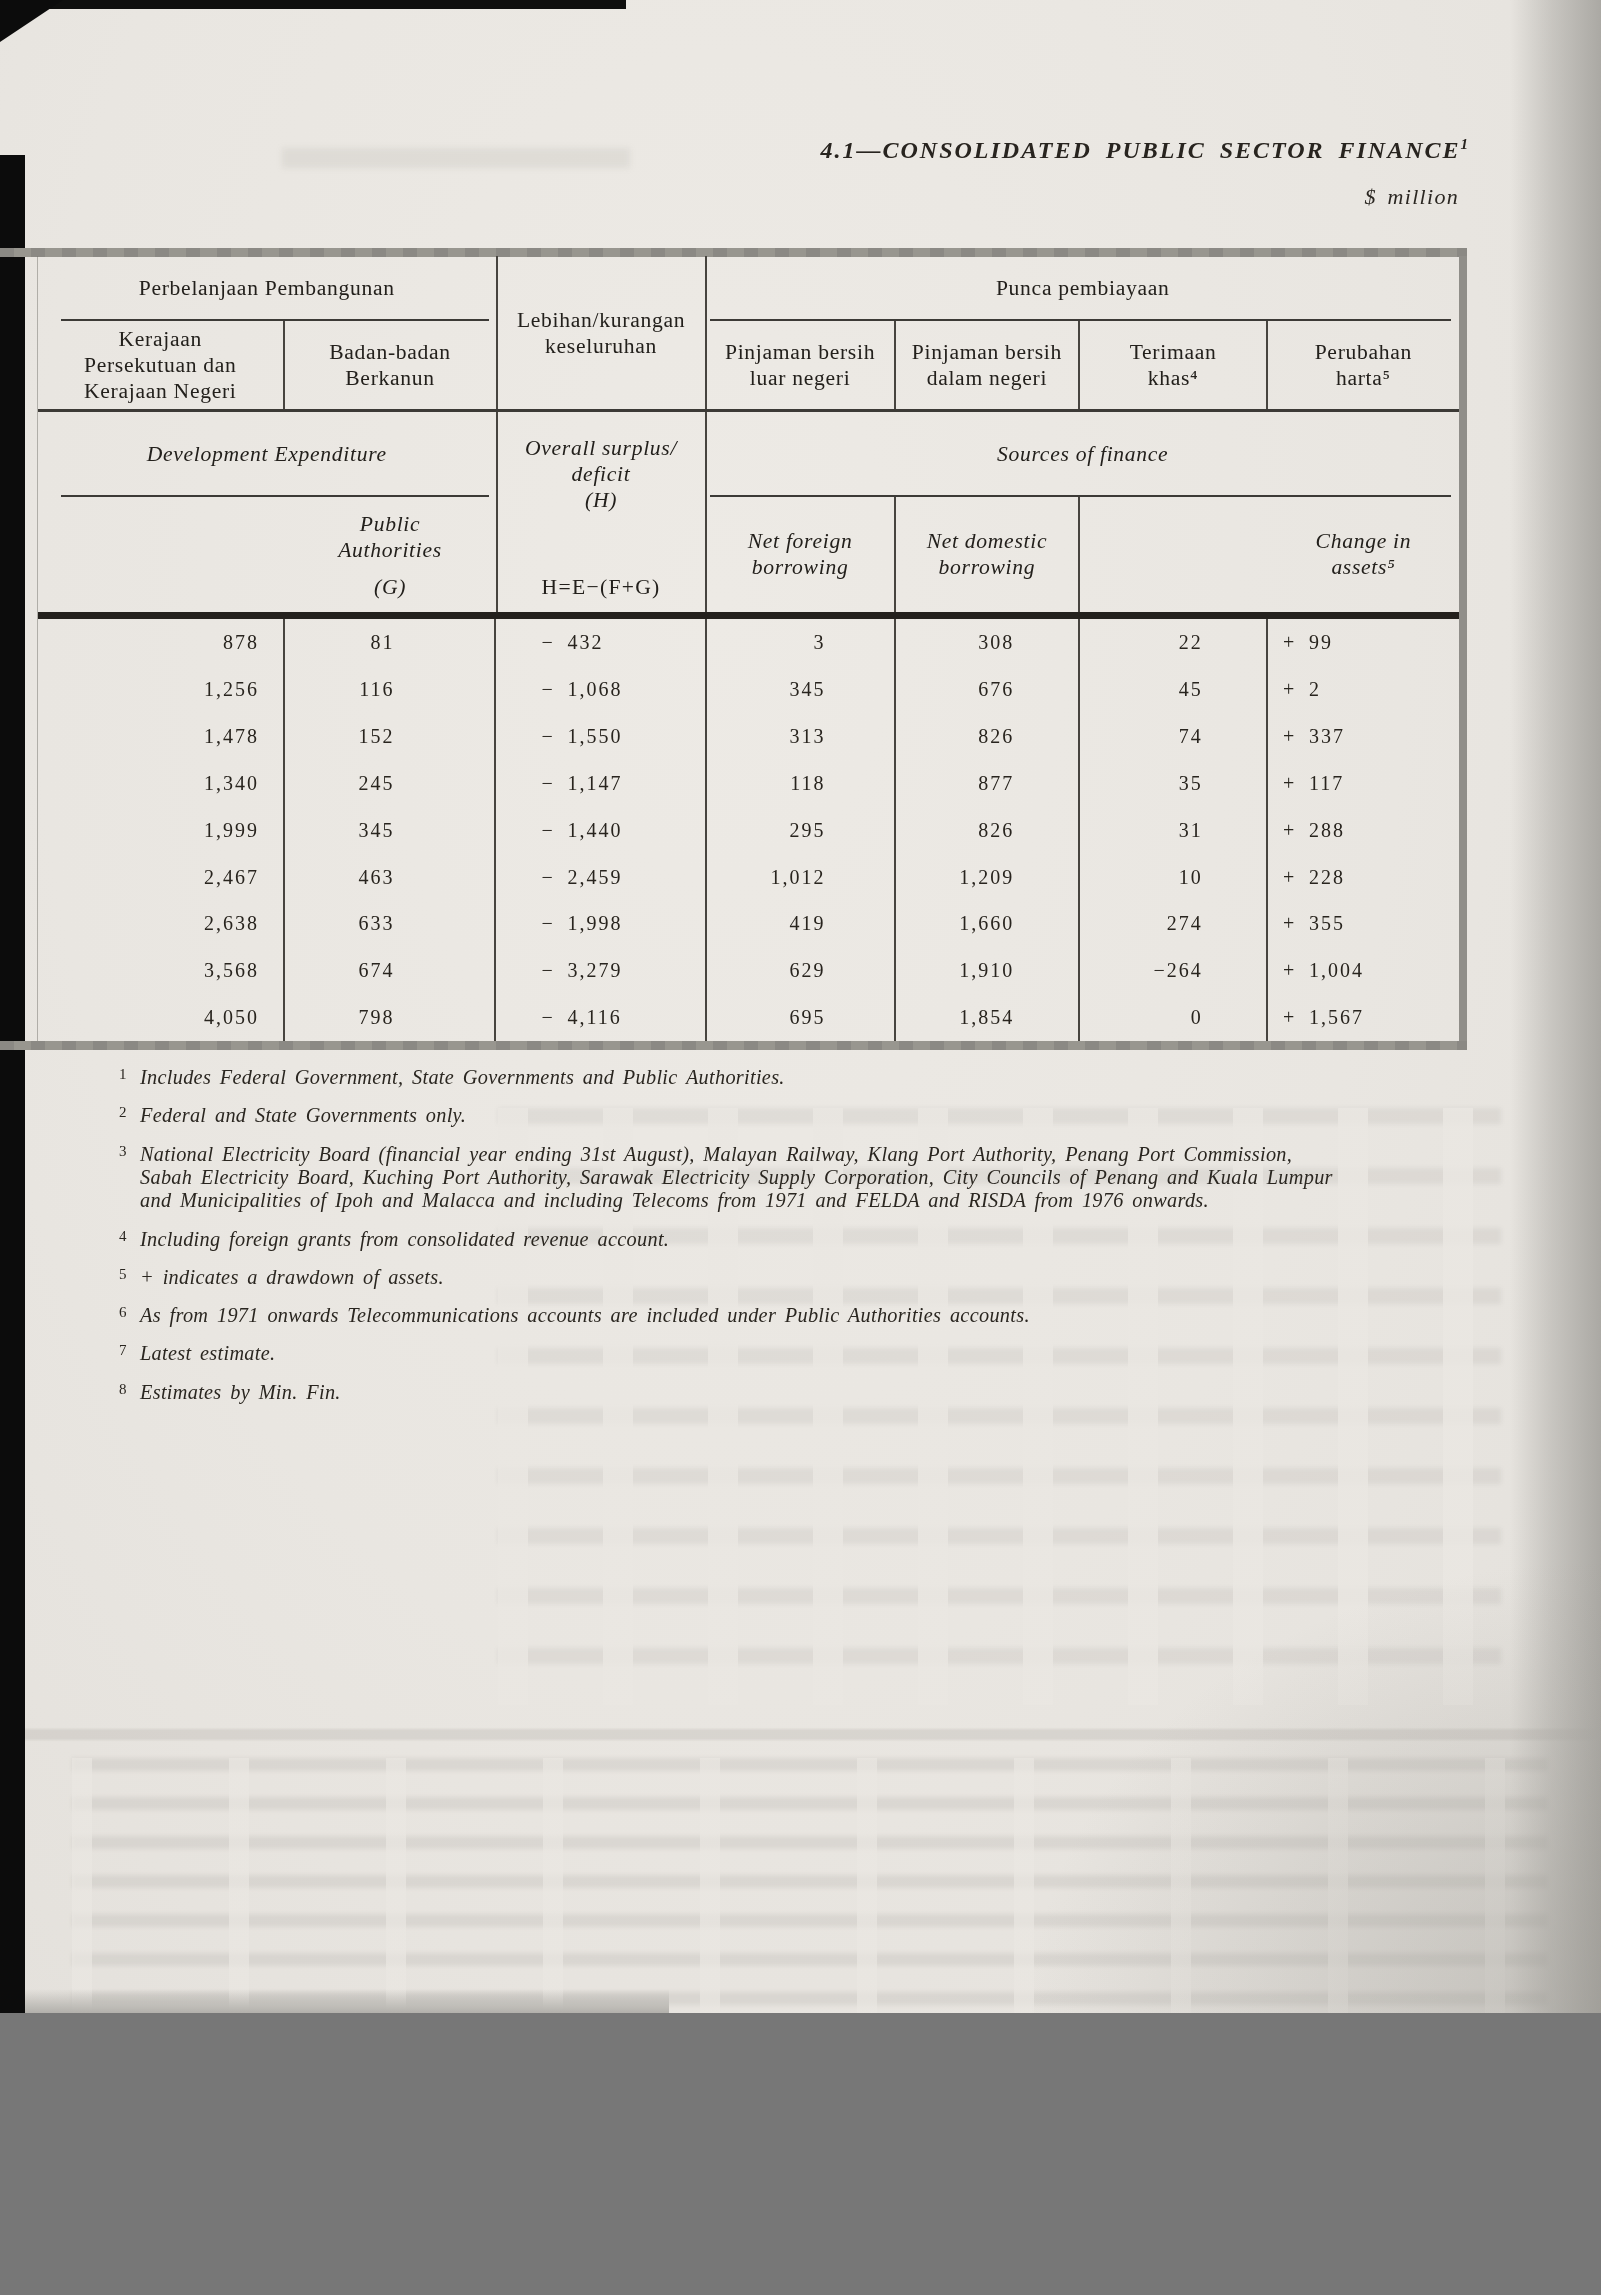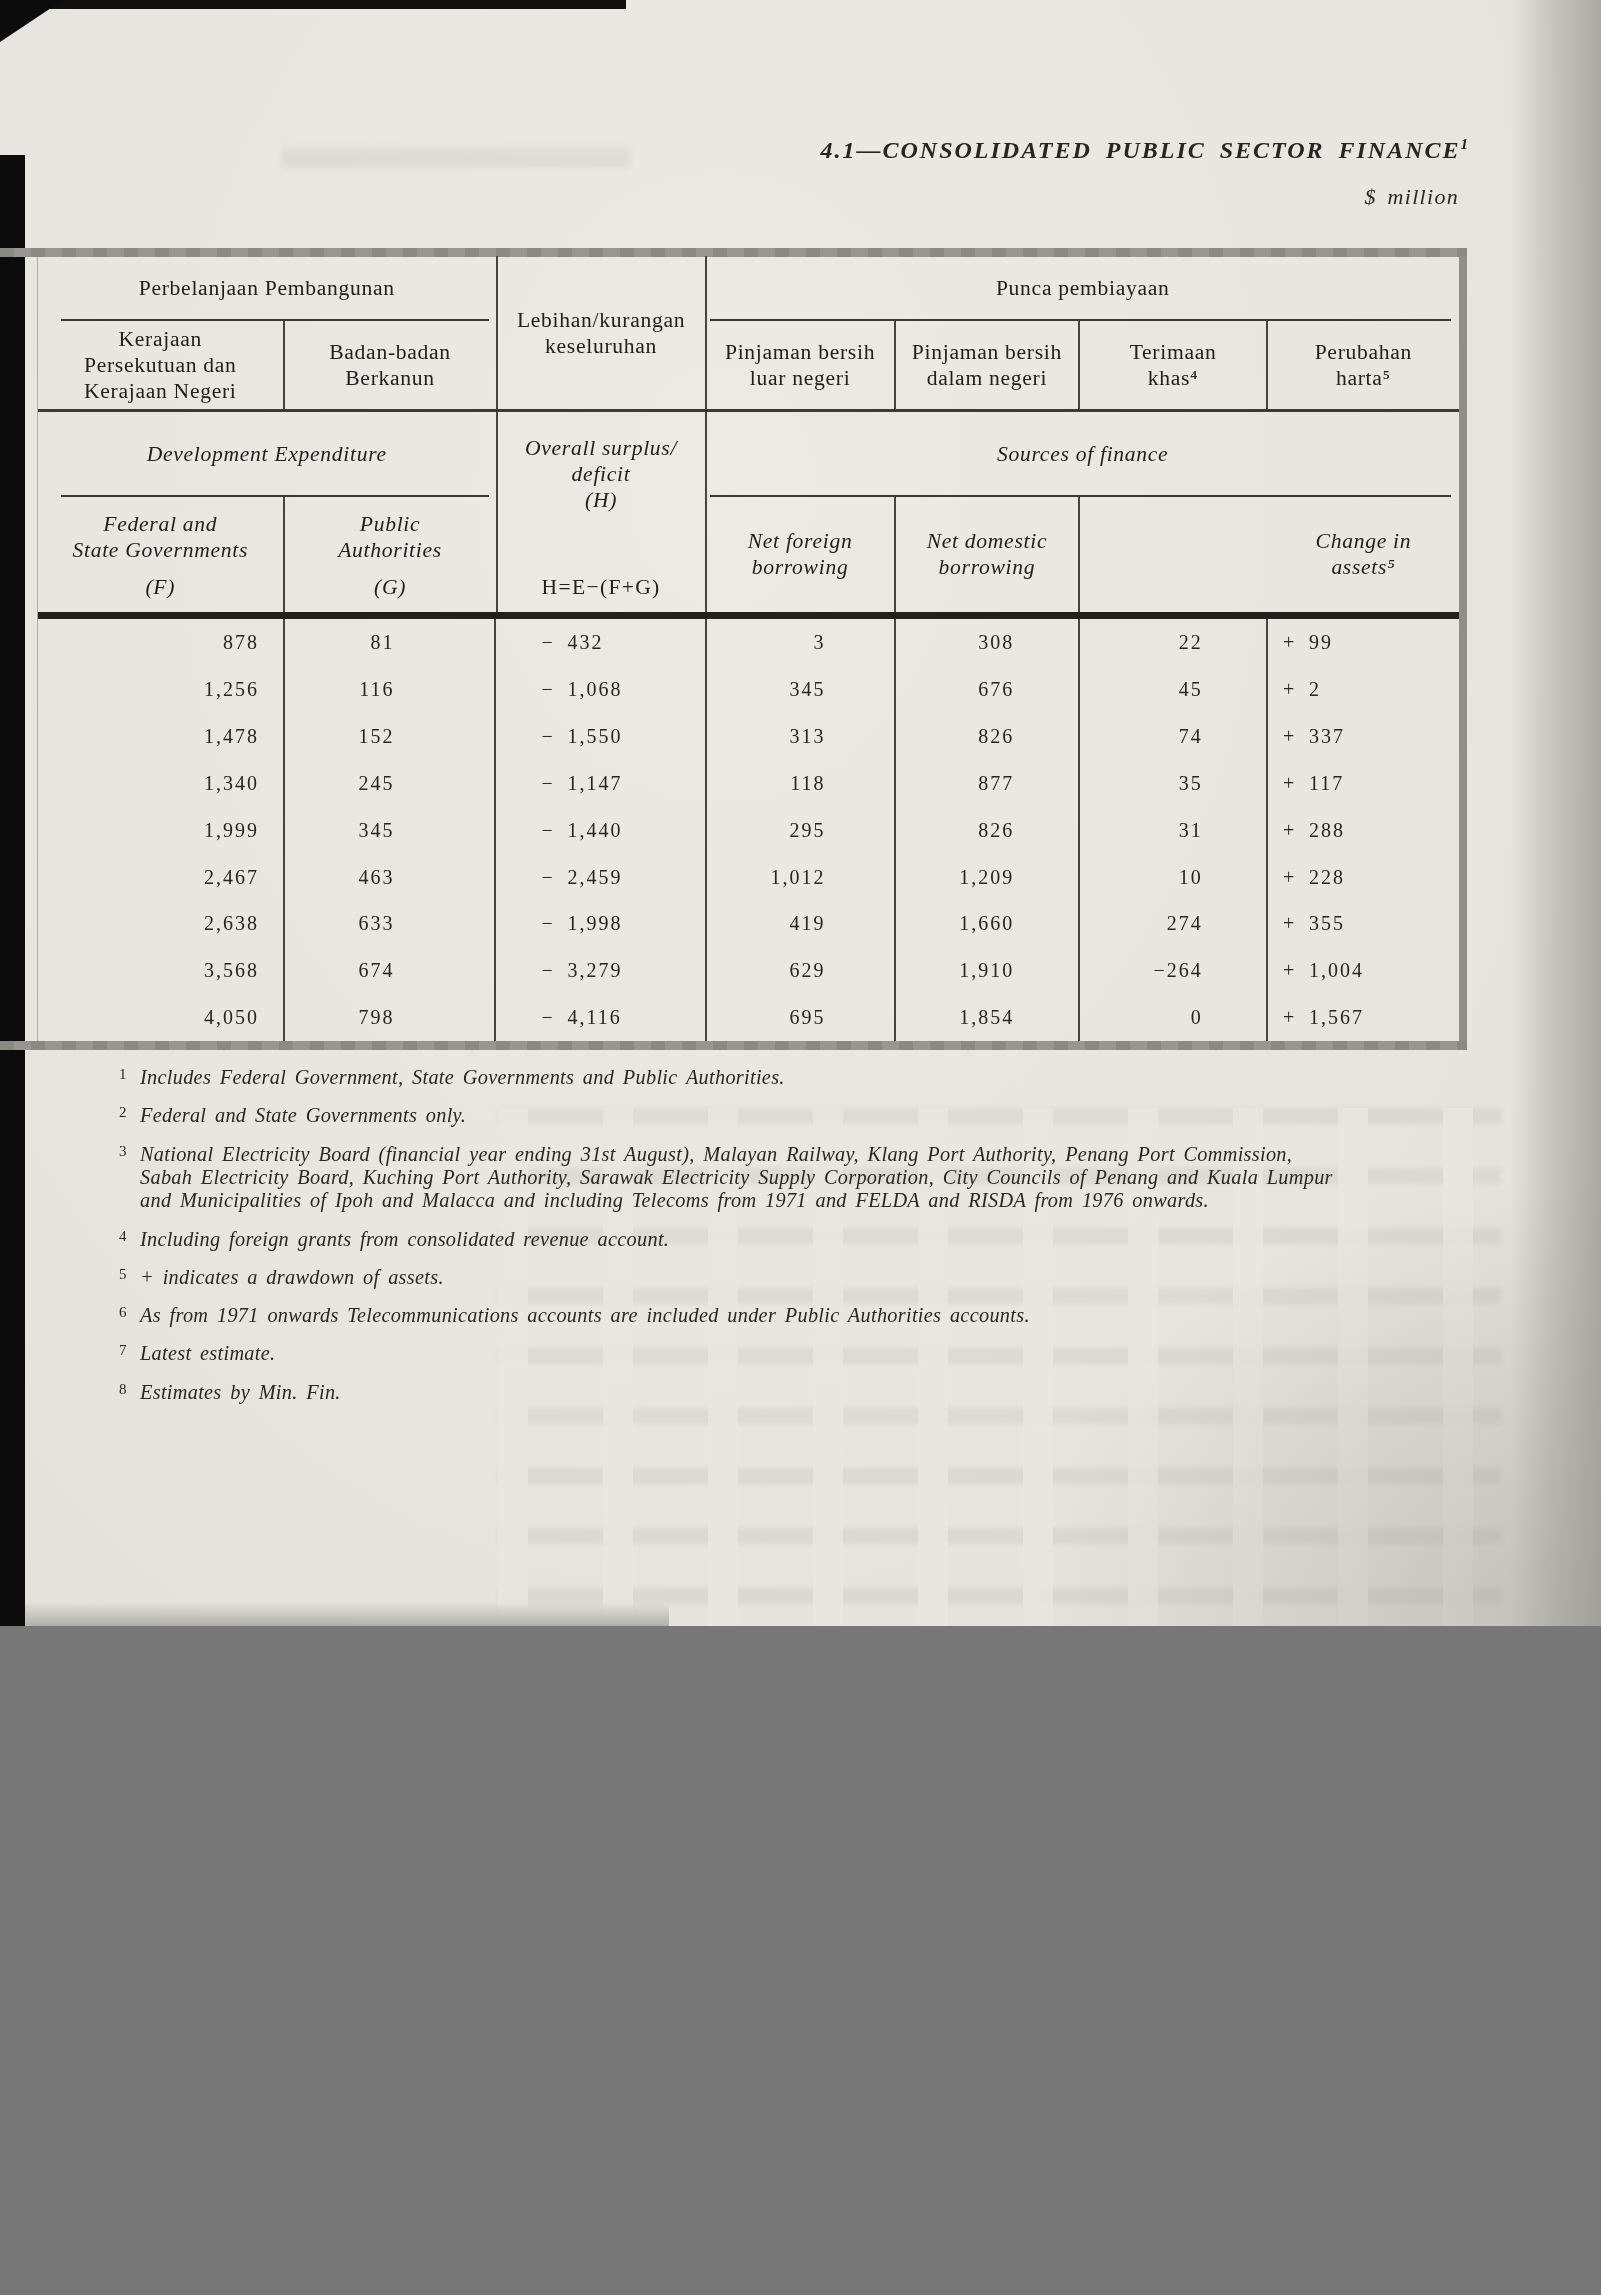--- a/index.html
+++ b/index.html
@@ -1,17 +1,17 @@
 <!DOCTYPE html>
 <html style="font-size:10.5px"><head>
 <meta charset="utf-8">
 <style>
   html,body{margin:0;padding:0;background:#777;}
   *{box-sizing:border-box;}
-  .page{position:relative;width:1602px;height:1626px;overflow:hidden;
+  .page{position:relative;width:1602px;height:2013px;overflow:hidden;
         font-family:"Liberation Serif",serif;color:#23201c;
         background:radial-gradient(ellipse at 45% 30%, #edeae5 0%, #e9e6e1 55%, #e3e0db 100%);}
 
   
   .scan-left{position:absolute;left:0;top:155px;width:25px;height:2141px;background:#0c0c0c;}
   .scan-top{position:absolute;left:0;top:0;width:626px;height:8.5px;background:#0f0f0e;}
   .scan-corner{position:absolute;left:0;top:0;width:0;height:0;
                border-left:63px solid #0c0c0c;border-bottom:42px solid transparent;}
   .scan-right{position:absolute;right:0;top:0;width:92px;height:2295px;
               background:linear-gradient(90deg, rgba(175,173,168,0) 0%, rgba(175,173,168,0.55) 45%, #aaa8a3 100%);}
@@ -144,25 +144,20 @@
 
     <div class="cols he">
       <div class="hcell grp grp1">Development Expenditure</div>
       <div class="hcell span12 bL bR vstack">
         <div class="oa-lbl" style="white-space:pre-line;">Overall surplus/
 deficit
 (H)</div>
         <div class="formula">H=E−(F+G)</div>
       </div>
       <div class="hcell grp grp2">Sources of finance</div>
-      <div class="hcell sub col-f bR vstack">
-        <div class="lbl" style="white-space:pre-line;">Federal and
-State Governments</div>
-        <div class="key">(F)</div>
-      </div>
       <div class="hcell sub col-g vstack">
         <div class="lbl" style="white-space:pre-line;">Public
 Authorities</div>
         <div class="key">(G)</div>
       </div>
       <div class="hcell sub col-nf bR">Net foreign
 borrowing</div>
       <div class="hcell sub col-nd bR">Net domestic
 borrowing</div>
       <div class="hcell sub col-ca">Change in

